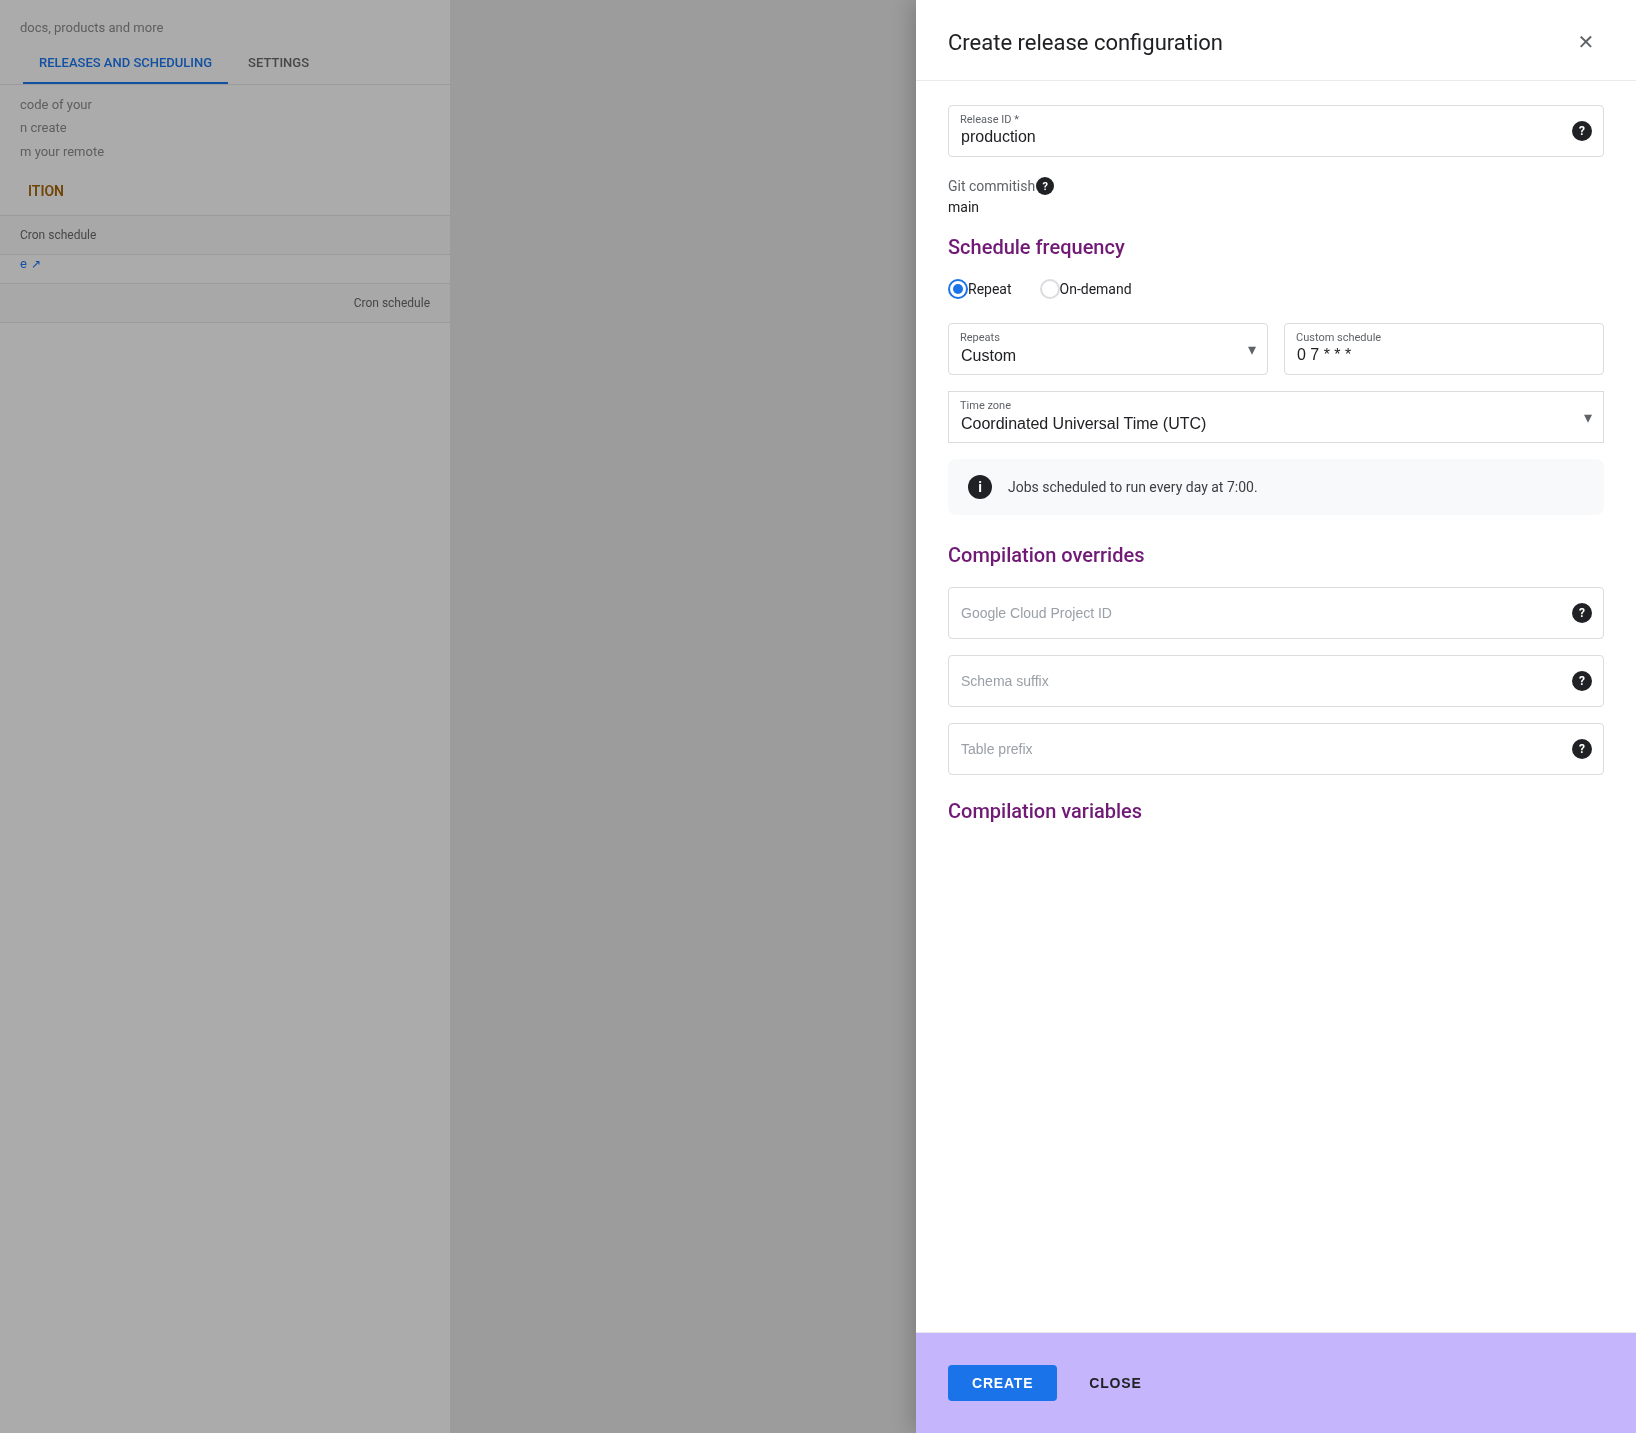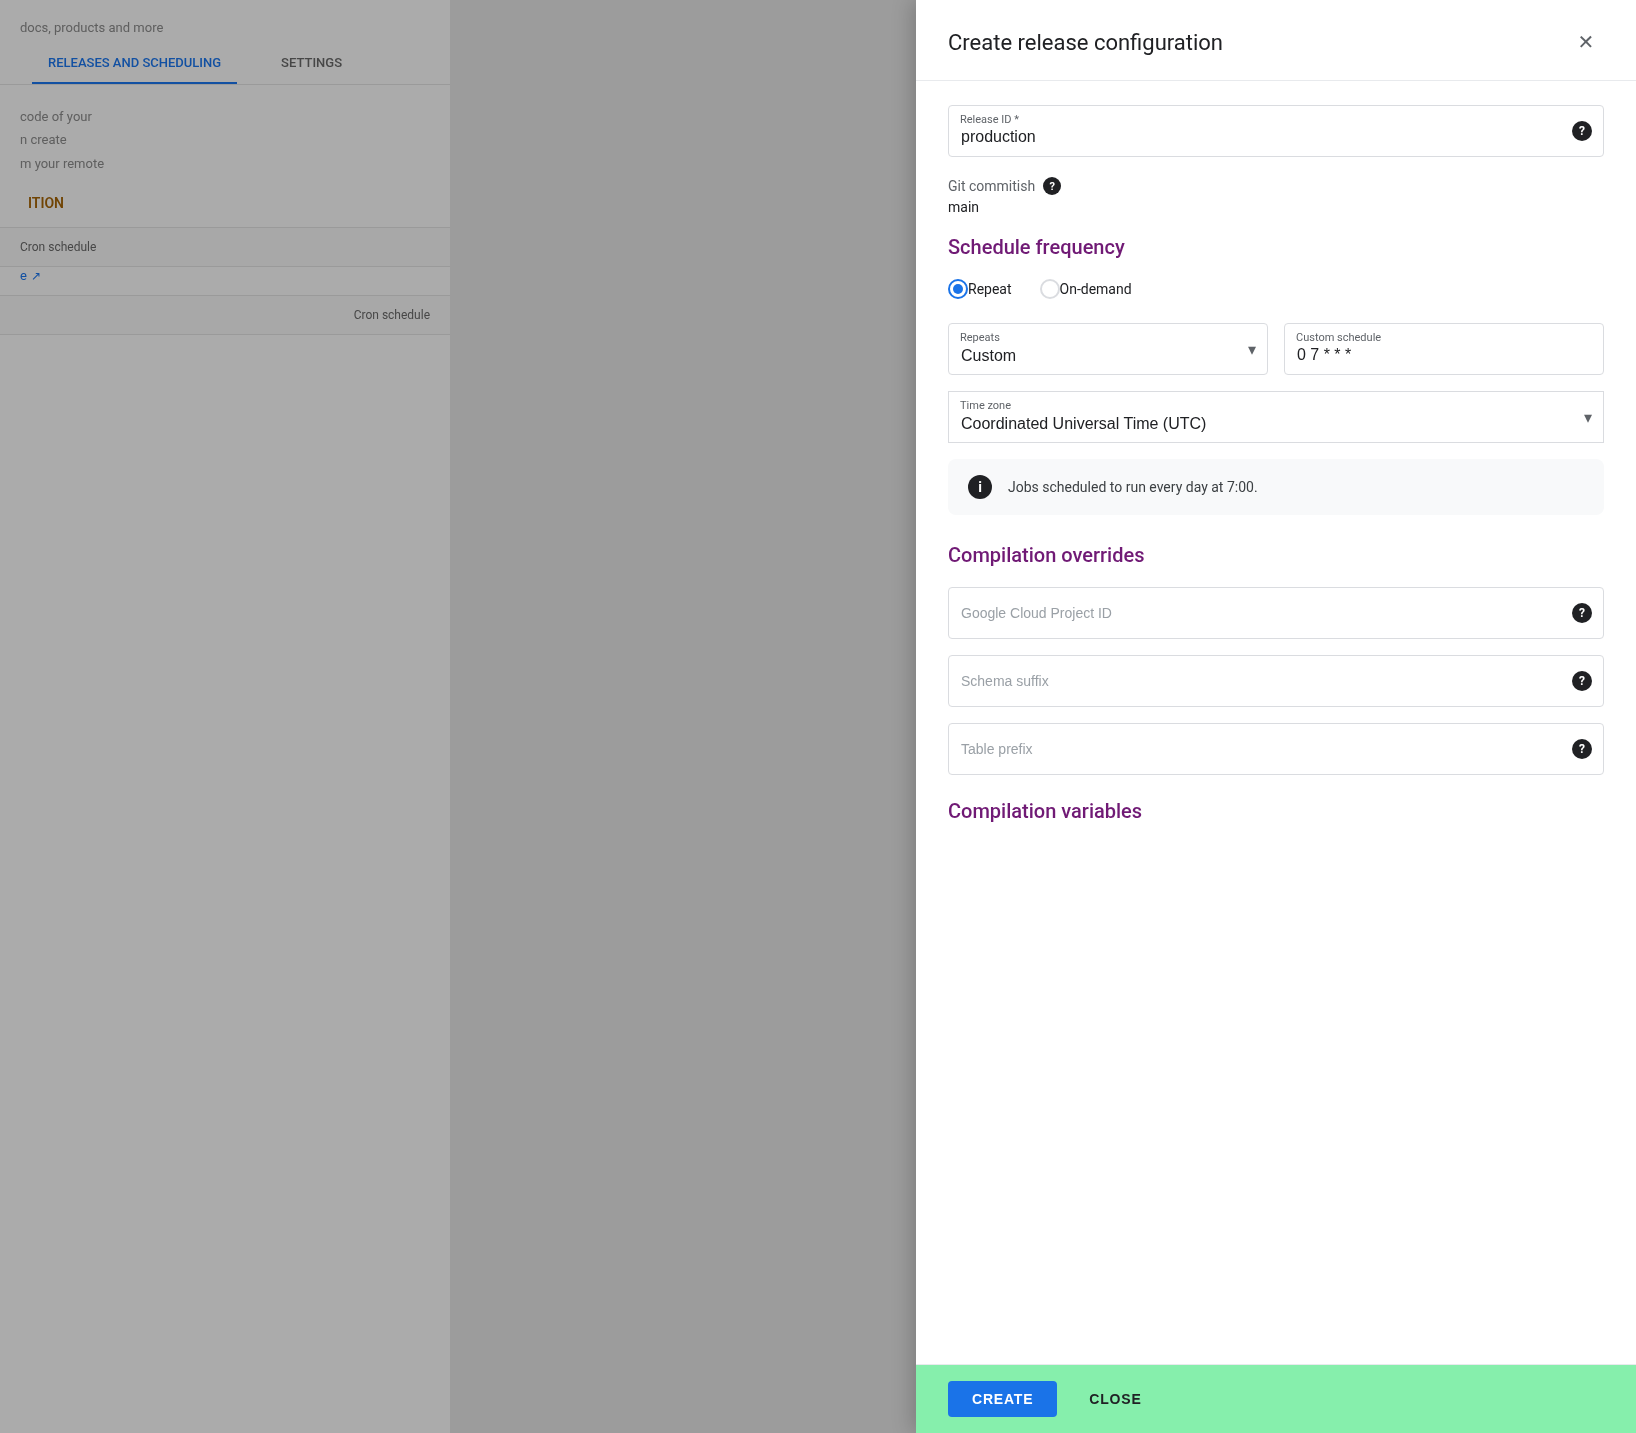--- a/index.html
+++ b/index.html
@@ -19,23 +19,22 @@
       top: 0; left: 0;
       width: 450px;
       height: 100%;
       background: #f5f5f5;
       padding: 20px 0;
     }
 
     .bg-tabs {
       display: flex;
       border-bottom: 1px solid #ddd;
-      padding: 0 32px;
-      margin-bottom: 20px;
-      gap: 24px;
+      padding: 0 23px;
+      margin-bottom: 8px;
     }
 
     .bg-tab {
       padding: 12px 16px;
       font-size: 13px;
       font-weight: 500;
       color: #666;
       cursor: pointer;
       margin-right: 4px;
       position: relative;
@@ -201,21 +200,21 @@
       justify-content: center;
       color: #fff;
       font-size: 12px;
       font-weight: bold;
       cursor: pointer;
     }
 
     .git-commitish {
       display: flex;
       align-items: center;
-      gap: 8px;
+      gap: 1px;
       margin-bottom: 4px;
       font-size: 14px;
       color: #5f6368;
     }
 
     .git-value {
       font-size: 14px;
       color: #202124;
     }
 
@@ -457,24 +456,24 @@
     
     .compilation-variables {
       margin-bottom: 24px;
     }
 
     
     .modal-footer {
       display: flex;
       align-items: center;
       gap: 16px;
-      padding: 16px 32px;
+      padding: 32px 32px;
       border-top: 1px solid #e8eaed;
       flex-shrink: 0;
-      background: #86efac;
+      background: #c4b5fd;
     }
 
     .btn-create {
       background: #1a73e8;
       color: #fff;
       border: none;
       border-radius: 4px;
       padding: 10px 24px;
       font-size: 14px;
       font-weight: 600;

